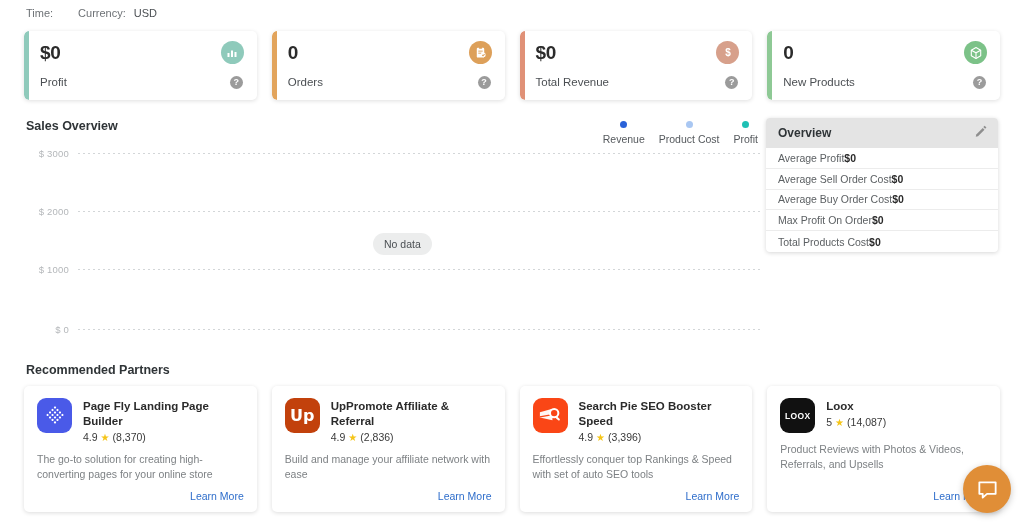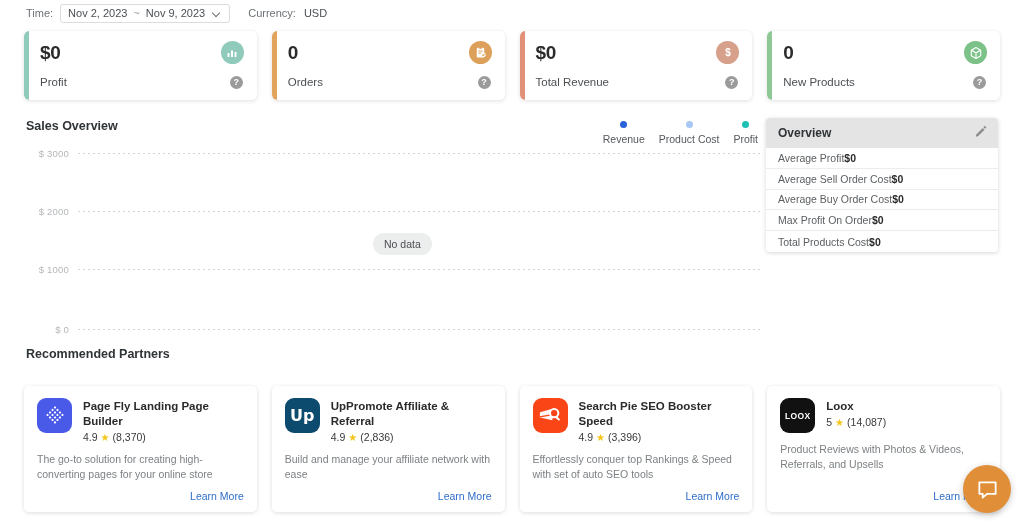--- a/index.html
+++ b/index.html
@@ -134,21 +134,21 @@
     display: flex; align-items: center; justify-content: flex-start;
     height: 20.8px; padding: 0 12px;
     border-bottom: 1px solid #ececec;
     font-size: 10.5px; color: #5c6063;
   }
   .ov-row:last-child { border-bottom: none; }
   .ov-row .v { font-weight: bold; color: #2b2b2b; font-size: 10.5px; }
 
   
   .partners-head {
-    position: absolute; left: 26px; top: 347px;
+    position: absolute; left: 26px; top: 363px;
     font-size: 12.5px; font-weight: bold; color: #2f3437;
   }
   .partners {
     position: absolute; left: 24px; top: 386px;
     width: 976px; height: 126px;
     display: flex; gap: 15px;
   }
   .pcard {
     flex: 1 1 0; position: relative;
     background: #fff; border-radius: 5px;
@@ -181,21 +181,21 @@
     font-size: 10.5px; color: #2f6ecb; cursor: pointer;
   }
 
   
   .loox-logo {
     width: 100%; height: 100%; background: #111;
     display: flex; align-items: center; justify-content: center;
     color: #fff; font-size: 8.5px; font-weight: bold; letter-spacing: .4px;
   }
   .up-logo {
-    width: 100%; height: 100%; background: #0c4a6e;
+    width: 100%; height: 100%; background: #c2410c;
     display: flex; align-items: center; justify-content: center;
     color: #fff; font-size: 16px; font-weight: bold;
     font-family: "DejaVu Sans", sans-serif;
   }
 
   
   .fab {
     position: absolute; right: 13px; bottom: 9px;
     width: 48px; height: 48px; border-radius: 50%;
     background: #e08e37;
@@ -204,26 +204,20 @@
     cursor: pointer;
   }
 </style>
 </head>
 <body>
 
 <div class="page">
 
   <div class="topbar">
     <span class="lbl">Time:</span>
-    <div class="daterange">
-      <span>Nov 2, 2023</span>
-      <span class="tilde">~</span>
-      <span>Nov 9, 2023</span>
-      <span class="chev"></span>
-    </div>
     <span class="currency-lbl">Currency:</span>
     <span class="currency-val">USD</span>
   </div>
 
   <div class="stats">
 
     <div class="stat">
       <div class="accent" style="background:#8fcabb"></div>
       <div class="value">$0</div>
       <div class="label">Profit</div>

